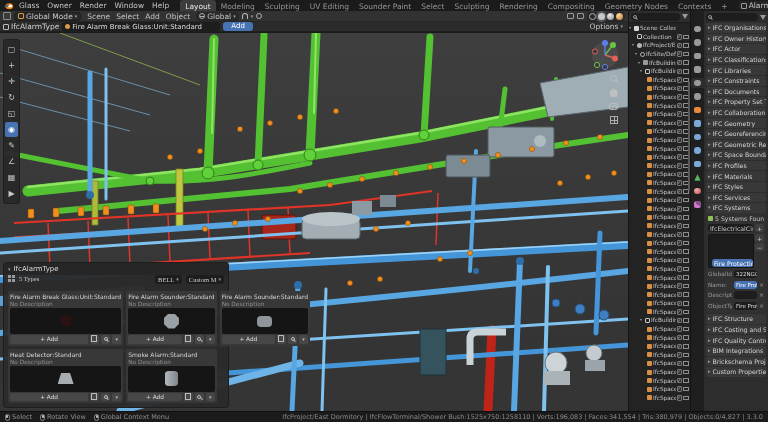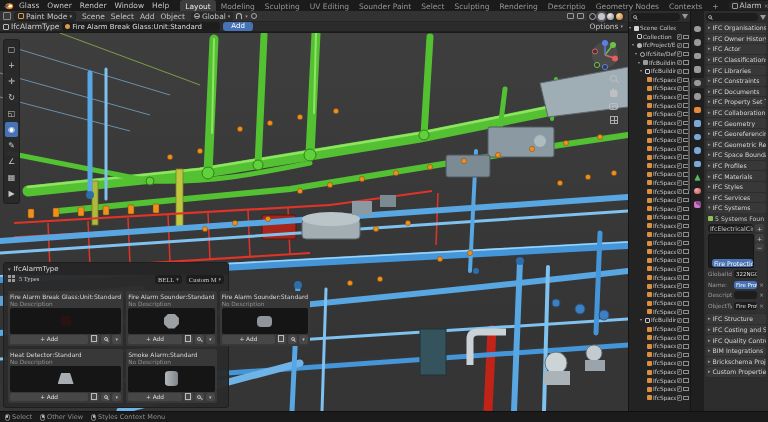--- a/index.html
+++ b/index.html
@@ -184,40 +184,40 @@
     <ul class="wstabs">
 
     <li class="active">Layout</li>
         <li>Modeling</li>
         <li>Sculpting</li>
         <li>UV Editing</li>
         <li>Sounder Paint</li>
         <li>Select</li>
         <li>Sculpting</li>
         <li>Rendering</li>
-        <li>Descriptio</li>
+        <li>Compositing</li>
         <li>Geometry Nodes</li>
         <li>Contexts</li>
         <li>+</li>
       </ul>
     <div class="flex"></div>
     <div class="sel">
       <span class="sic"></span>
       <span>Alarm</span>
       <span class="x">×</span>
     </div>
 
   </div>
 
   <div class="viewport">
     <div class="vh1">
       <span class="edtype"></span>
       <div class="mode-btn">
         <span class="mi"></span>
-        <span>Paint Mode</span>
+        <span>Global Mode</span>
         <span class="car">▾</span>
       </div>
       <ul class="vmenus">
 
       <li>Scene</li>
           <li>Select</li>
           <li>Add</li>
           <li>Object</li>
         </ul>
       <div class="orient">
@@ -1120,21 +1120,22 @@
 
   <div class="statusbar">
     <div style="display:flex;gap:8px;">
 
     <div class="hint">
           <span class="mouse m-l"></span>
           <span>Select</span>
         </div>
         <div class="hint">
           <span class="mouse m-m"></span>
-          <span>Other View</span>
+          <span>Rotate View</span>
         </div>
         <div class="hint">
           <span class="mouse m-r"></span>
-          <span>Styles Context Menu</span>
-        </div>
-      </div>
+          <span>Global Context Menu</span>
+        </div>
+      </div>
+    <span class="stats">IfcProject/East Dormitory | IfcFlowTerminal/Shower Bush:1525x750:1258110 | Verts:196,083 | Faces:341,554 | Tris:380,979 | Objects:0/4,827 | 3.3.0</span>
   </div>
 </div>
 
 </body></html>

